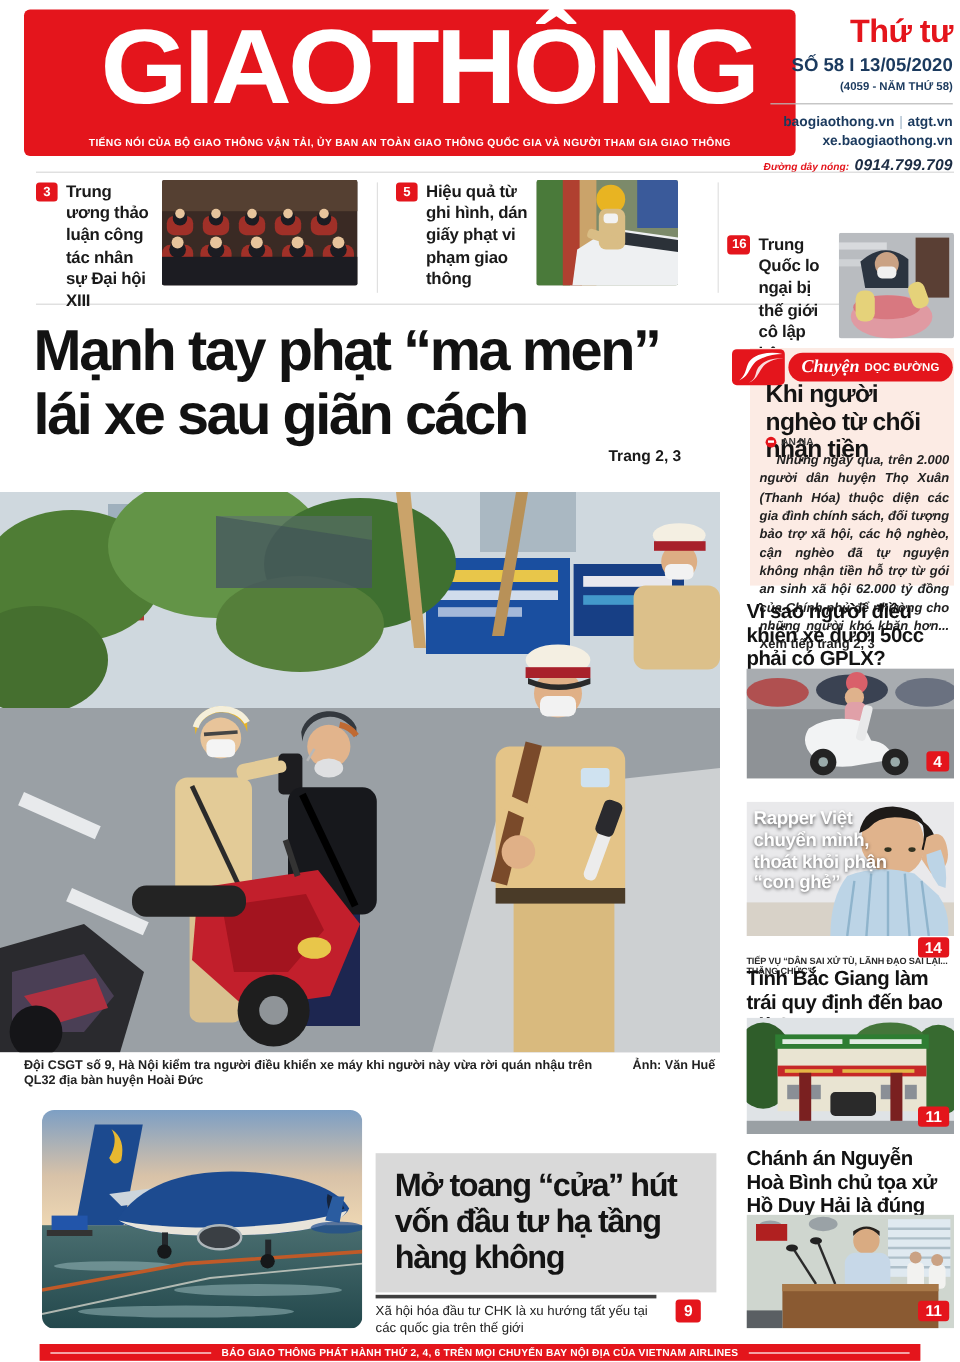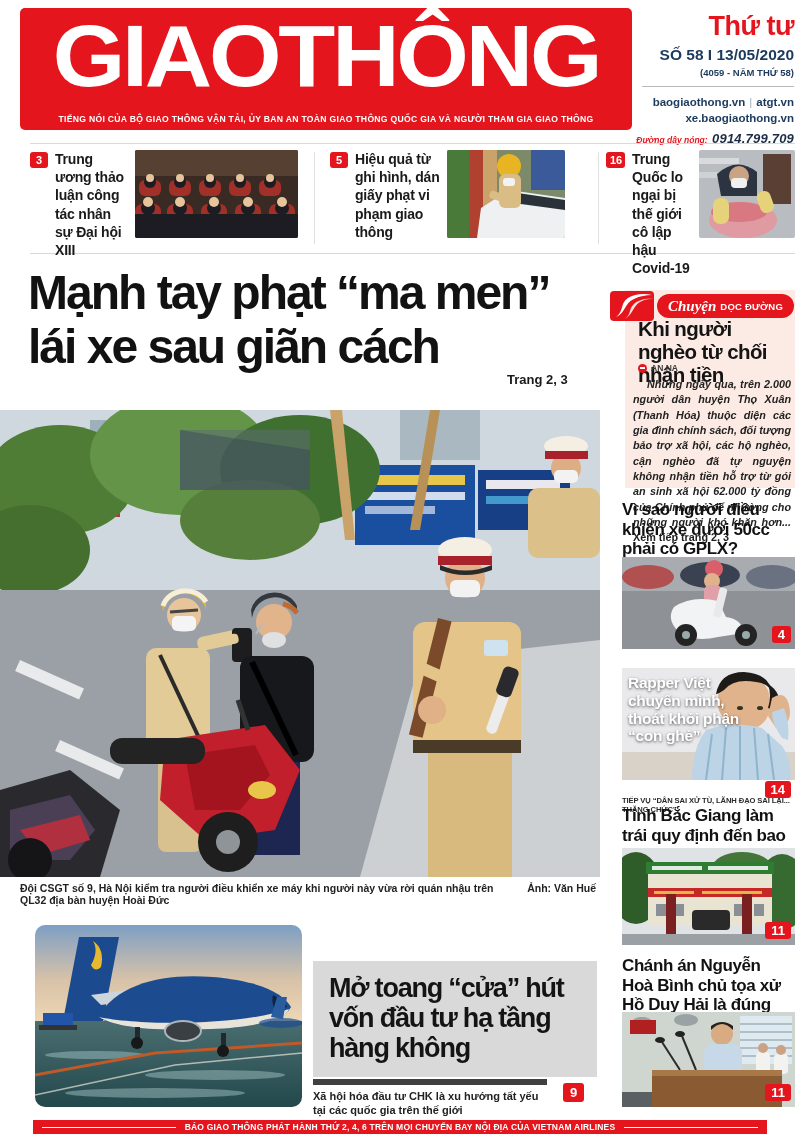--- a/index.html
+++ b/index.html
@@ -1,20 +1,20 @@
 <!DOCTYPE html>
 <html><head>
 <meta charset="utf-8">
 <style>
   html,body{margin:0;padding:0;}
   body{width:800px;height:1135px;background:#fff;font-family:"Liberation Sans",sans-serif;position:relative;overflow:hidden;color:#161616;}
   .abs{position:absolute;}
 
   
-  .masthead{left:20px;top:8px;width:612px;height:122px;background:#e4151c;border-radius:5px;text-align:center;}
+  .masthead{left:20px;top:8px;width:612px;height:122px;background:#e4151c;border-radius:5px;text-align:center;padding-left:31px;}
   .masthead-logo{margin-top:2px;font-size:88px;font-weight:900;color:#fff;letter-spacing:-3px;line-height:1.05;transform:scaleX(1.06);transform-origin:center;white-space:nowrap;}
   .masthead-tagline{position:absolute;left:0;right:0;bottom:6px;color:#fff;font-size:8.6px;font-weight:bold;letter-spacing:.3px;}
 
   
   .hdr-right{left:636px;top:12px;width:158px;text-align:right;}
   .day{color:#e4151c;font-size:27px;font-weight:900;line-height:1.05;letter-spacing:-.5px;}
   .issue{color:#1b3a5e;font-size:15.5px;font-weight:bold;margin-top:6px;}
   .issue-detail{color:#1b3a5e;font-size:9.5px;font-weight:bold;margin-top:3px;}
   .hdr-rule{border:0;border-top:1px solid #b9b9b9;margin:8px 0 7px 6px;}
   .sites{color:#1b3a5e;font-size:11.5px;font-weight:bold;line-height:1.4;}
@@ -58,21 +58,21 @@
   .sb-headline{font-size:17px;font-weight:900;line-height:1.16;letter-spacing:-.4px;color:#121212;}
   .sb-kicker{font-size:7.6px;font-weight:bold;color:#2a2a2a;letter-spacing:-.1px;}
   .sb-photo{left:622px;width:173px;overflow:hidden;}
   .photo-badge{position:absolute;right:4px;bottom:6px;background:#e4151c;color:#fff;font-weight:bold;font-size:13px;padding:1px 6px;border-radius:3px;}
   .overlay-title{position:absolute;left:6px;top:6px;width:118px;color:#fff;font-size:15.5px;font-weight:900;line-height:1.15;letter-spacing:-.3px;text-shadow:0 1px 3px rgba(0,0,0,.65);}
 
   
   .avia-photo{left:35px;top:925px;width:267px;height:182px;border-radius:10px;overflow:hidden;}
   .avia-box{left:313px;top:961px;width:284px;height:116px;background:#d9d9d9;}
   .avia-headline{padding:12px 8px 0 16px;font-size:27px;font-weight:900;line-height:1.12;letter-spacing:-1.2px;color:#141414;}
-  .avia-sub{left:313px;top:1079px;width:234px;border-top:6px solid #404040;padding-top:4px;font-size:11px;font-weight:bold;line-height:1.3;color:#222;}
+  .avia-sub{left:313px;top:1079px;width:234px;border-top:3px solid #404040;padding-top:4px;font-size:11px;font-weight:normal;line-height:1.3;color:#222;}
   .avia-badge{left:563px;top:1083px;background:#e4151c;color:#fff;font-weight:bold;font-size:13px;padding:2px 7px;border-radius:3px;}
 
   
   .footer{left:33px;top:1120px;width:734px;height:14px;background:#e4151c;display:flex;align-items:center;color:#fff;font-size:8.5px;font-weight:bold;letter-spacing:.2px;white-space:nowrap;}
   .footer .line{flex:1;height:1px;background:#fff;margin:0 9px;}
 </style>
 </head>
 <body>
 
 <div class="abs masthead">
@@ -157,21 +157,21 @@
       <rect x="84" width="34" height="40" fill="#3a5a9a"></rect>
     <polygon points="30,88 118,88 118,48 62,40 34,58" fill="#eef0f2"></polygon>
     <polygon points="64,42 118,50 118,60 60,52" fill="#2b3138"></polygon>
     <circle cx="62" cy="16" r="12" fill="#e8b422"></circle>
     <rect x="52" y="24" width="22" height="34" rx="6" fill="#d9bd85"></rect>
     <rect x="56" y="28" width="12" height="8" rx="3" fill="#f2f2f2"></rect>
     <rect x="44" y="40" width="26" height="8" rx="3" transform="rotate(18 44 40)" fill="#d9bd85"></rect>
   </svg>
 </div>
 
-<div class="abs strip-item" style="left:606px;width:189px;">
+<div class="abs strip-item" style="left:606px;width:189px;margin-top:44px;">
   <span class="badge">16</span>
   <span class="strip-title" style="width:66px;">Trung Quốc lo ngại bị thế giới cô lập hậu Covid-19</span>
   <svg class="strip-photo" width="96" height="88" viewBox="0 0 96 88">
     <rect width="96" height="88" fill="#b9bcc0"></rect>
     <rect x="64" y="4" width="28" height="50" fill="#5a3f34"></rect>
     <rect x="0" y="8" width="40" height="6" fill="#d8dadd"></rect>
       <rect x="0" y="22" width="36" height="6" fill="#cfd2d5"></rect>
     <path d="M18 24 Q38 6 58 22 L58 46 L22 46 Z" fill="#2b3440"></path>
     <circle cx="40" cy="26" r="10" fill="#caa284"></circle>
     <rect x="32" y="28" width="16" height="10" rx="4" fill="#f0f0f0"></rect>

